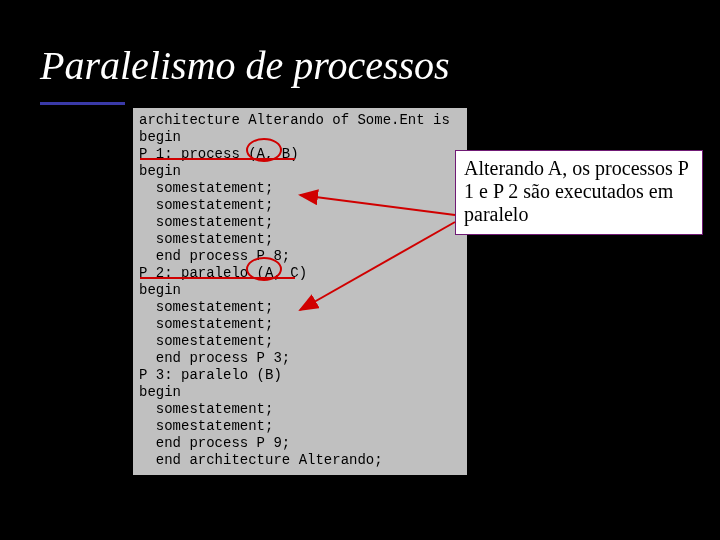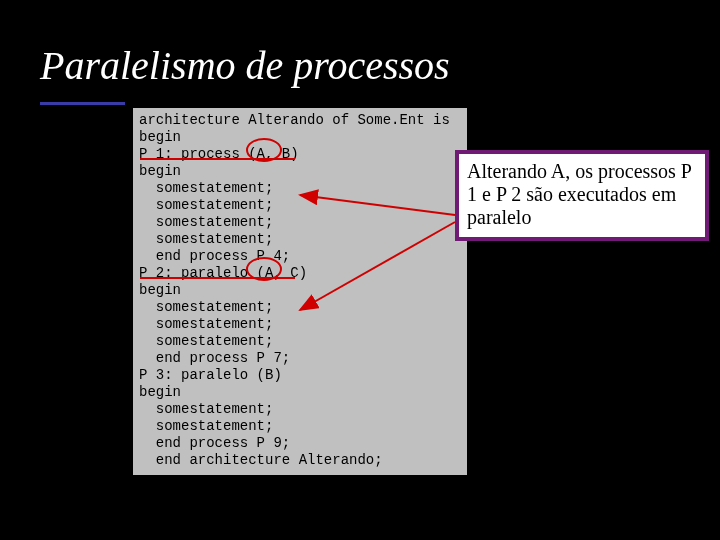--- a/index.html
+++ b/index.html
@@ -46,21 +46,21 @@
     color: #000;
     white-space: pre;
     box-sizing: border-box;
   }
   .callout {
     position: absolute;
     left: 455px;
     top: 150px;
     width: 230px;
     background: #fff;
-    border: 4px solid #701a75;
+    border: 1px solid #701a75;
     padding: 6px 8px 8px 8px;
     font-family: "Times New Roman", serif;
     font-size: 20px;
     line-height: 23px;
     color: #000;
   }
   svg.overlay {
     position: absolute;
     left: 0;
     top: 0;
@@ -78,27 +78,27 @@
   <div class="rule"></div>
 
   <div class="code-box"><span>architecture Alterando of Some.Ent is</span>
 <span>begin</span>
 <span>P 1: process (A, B)</span>
 <span>begin</span>
 <span>  somestatement;</span>
 <span>  somestatement;</span>
 <span>  somestatement;</span>
 <span>  somestatement;</span>
-<span>  end process P 4;</span>
+<span>  end process P 8;</span>
 <span>P 2: paralelo (A, C)</span>
 <span>begin</span>
 <span>  somestatement;</span>
 <span>  somestatement;</span>
 <span>  somestatement;</span>
-<span>  end process P 7;</span>
+<span>  end process P 3;</span>
 <span>P 3: paralelo (B)</span>
 <span>begin</span>
 <span>  somestatement;</span>
 <span>  somestatement;</span>
 <span>  end process P 9;</span>
 <span>  end architecture Alterando;</span></div>
 
   <div class="callout">Alterando A, os processos P 1 e P 2 são executados em paralelo</div>
 
   <svg class="overlay" viewBox="0 0 720 540">

